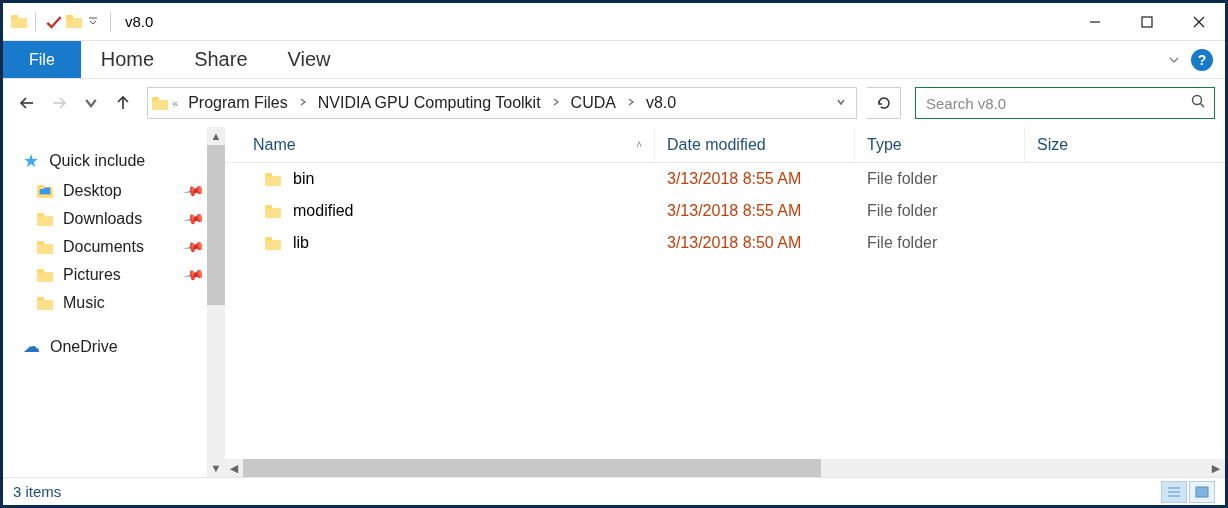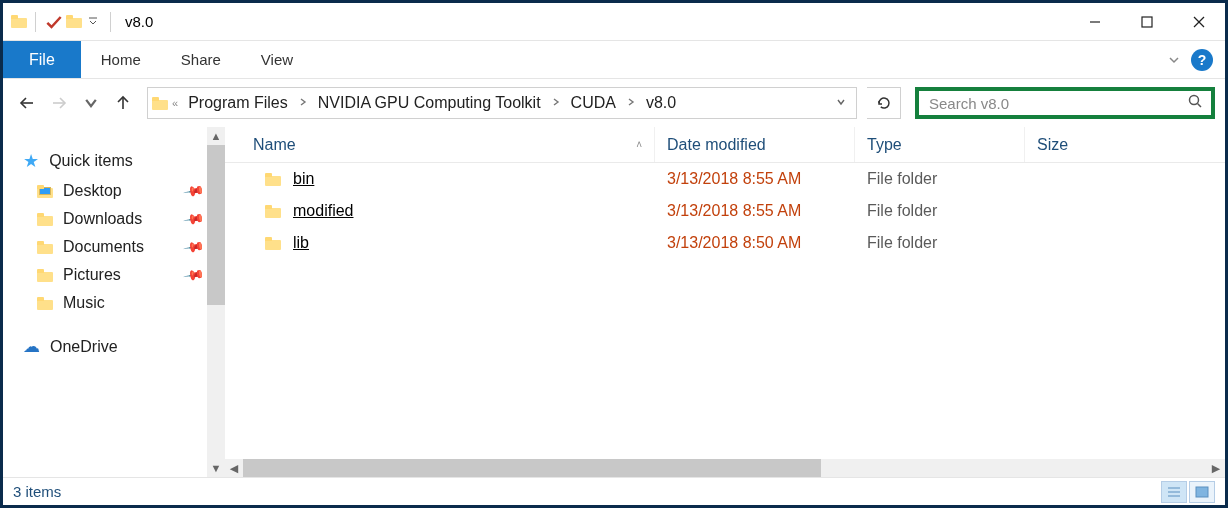--- a/index.html
+++ b/index.html
@@ -66,21 +66,21 @@
   .ribbon {
     height: 38px;
     display:flex;
     align-items:stretch;
     border-bottom: 1px solid #e5e5e5;
     background:#fff;
   }
   .ribbon .tab {
     padding: 0 20px;
     display:flex; align-items:center;
-    font-size:15px;
+    font-size:20px;
     color:#333;
   }
   .ribbon .tab.file {
     background:#1979ca; color:#fff; font-size:16px;
     padding: 0 26px;
   }
   .ribbon-spacer { flex:1; }
   .ribbon-caret {
     width: 30px; display:flex; align-items:center; justify-content:center;
     color:#888; font-size:14px;
@@ -115,21 +115,21 @@
     display:flex; align-items:center; gap:4px;
     padding: 0 6px; height:100%;
     font-size:16px; color:#222; white-space:nowrap;
   }
   .addr .chev { color:#888; font-size:11px; padding:0 2px;}
   .addr-spacer { flex:1; }
   .addr-drop { width:22px; text-align:center; color:#666; font-size:12px;}
   .refresh { width:34px; height:32px; border:1px solid #d0d0d0; border-left:none;
     display:flex; align-items:center; justify-content:center; font-size:16px; color:#333;}
   .searchbox {
-    width: 300px; height:32px; border:4px solid #15803d;
+    width: 300px; height:32px; border:1px solid #15803d;
     display:flex; align-items:center; padding:0 8px;
     margin-left:10px;
     color:#888;
   }
   .searchbox input {
     flex:1; border:none; outline:none; font-size:15px; color:#333;
     background:transparent;
   }
   .searchbox input::placeholder { color:#888; }
   .searchbox .mag { font-size:16px; color:#555; }
@@ -185,21 +185,21 @@
   .col.type { width:170px;}
   .col.size { flex:1; border-right:none;}
   .sort-ind { margin-left:auto; font-size:10px; color:#888;}
   .rows { flex:1; overflow:hidden; }
   .row {
     display:flex; align-items:center;
     height:32px;
     font-size:16px;
   }
   .cell { padding:0 12px; }
-  .cell.name { width:430px; padding-left:40px; display:flex; align-items:center; gap:12px;text-decoration:underline;}
+  .cell.name { width:430px; padding-left:40px; display:flex; align-items:center; gap:12px;}
   .cell.date { width:200px; color:#c2410c;}
   .cell.type { width:170px; color:#5a5a5a;}
   .cell.size { flex:1; color:#5a5a5a;}
 
   .hscroll {
     height:18px; background:#f0f0f0;
     display:flex; align-items:center;
   }
   .hscroll .arrow { width:18px; text-align:center; font-size:11px; color:#666;}
   .hscroll .track { flex:1; height:100%; position:relative;}
@@ -347,21 +347,21 @@
           </svg>
       </span>
     </div>
   </div>
 
   <div class="body">
 
     <div class="sidebar">
       <div class="sidebar-item">
         <span class="star">★</span>
-        <span>Quick items</span>
+        <span>Quick include</span>
       </div>
       <div class="sidebar-item indent">
         <span class="folder-icon small">
             <span class="desktop-ic" style="position:absolute;left:2px;top:2px;width:12px;height:8px;"></span>
           </span>
         <span>Desktop</span>
         <span class="pin">📌</span>
       </div>
       <div class="sidebar-item indent">
         <span class="folder-icon small"></span>

